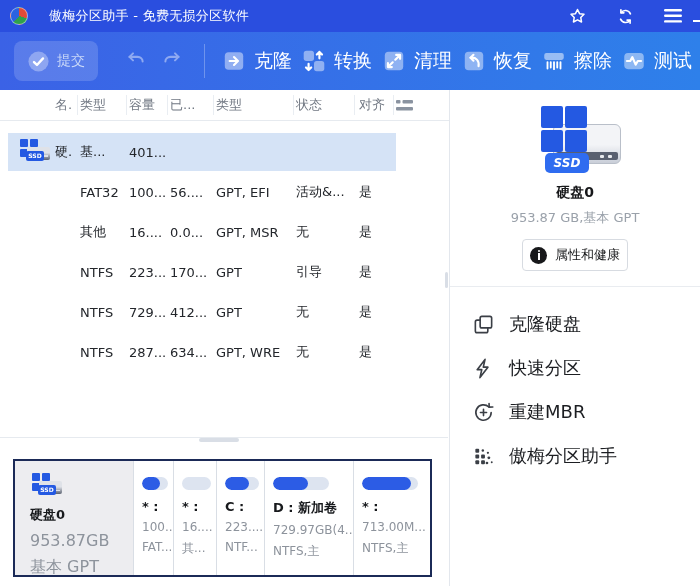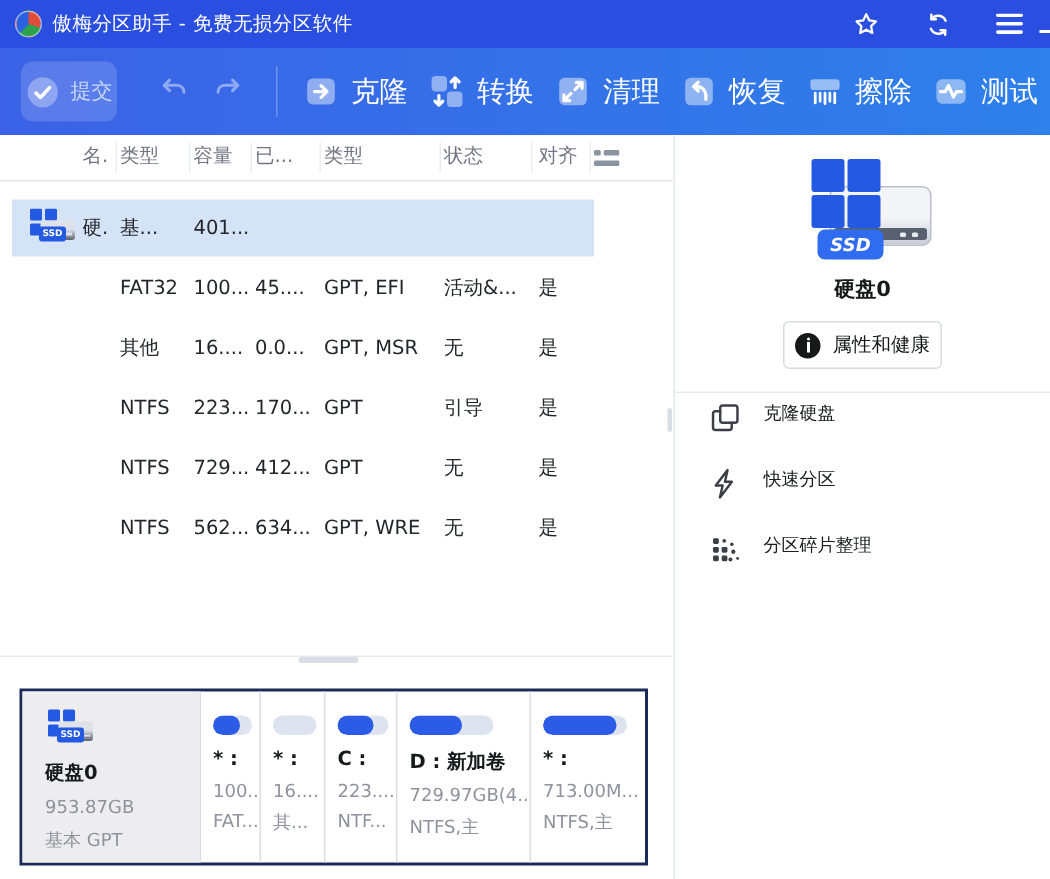--- a/index.html
+++ b/index.html
@@ -5,26 +5,26 @@
   :root{
     --titlebar-bg:#2a4edf; --tb-grad-l:#3b62e6; --tb-grad-r:#2e80ea;
     --accent:#2c5ce5; --sel-row:#d5e3f6; --bar-track:#dde4f0;
     --panel-border:#1b2a57; --disk-block-bg:#ededf0;
   }
   *{margin:0;padding:0;box-sizing:border-box}
   html,body{width:700px;height:586px;overflow:hidden}
   body{font-family:"DejaVu Sans","Liberation Sans",sans-serif;background:#fff;position:relative;color:#23262b}
   .titlebar{position:absolute;top:0;left:0;right:0;height:32px;background:var(--titlebar-bg);display:flex;align-items:center;padding-left:10px}
   .app-logo{width:18px;height:18px;border-radius:50%;background:conic-gradient(#e14b39 0 30%,#2fa14d 30% 62%,#2a62e2 62% 100%);border:1px solid rgba(255,255,255,.5)}
-  .tb-title{color:#fff;font-size:13px;margin-left:7px;letter-spacing:.3px}
+  .tb-title{color:#fff;font-size:13px;margin-left:21px;letter-spacing:.3px}
   .tb-icons{position:absolute;right:18px;top:0;height:32px;display:flex;align-items:center;gap:29px}
   .tb-icons svg{display:block}
   .win-min{position:absolute;right:-3px;bottom:10px;width:10px;height:2px;background:#fff}
   .toolbar{position:absolute;top:32px;left:0;right:0;height:58px;background:linear-gradient(90deg,var(--tb-grad-l),var(--tb-grad-r));display:flex;align-items:center}
-  .submit-btn{margin-left:14px;width:64px;height:40px;border-radius:8px;background:rgba(255,255,255,.16);border:none;display:flex;align-items:center;justify-content:center;gap:7px;cursor:default}
+  .submit-btn{margin-left:14px;width:84px;height:40px;border-radius:8px;background:rgba(255,255,255,.16);border:none;display:flex;align-items:center;justify-content:center;gap:7px;cursor:default}
   .submit-btn span{color:#c9d8f8;font-size:14px}
   .history{display:flex;align-items:center;gap:14px;margin-left:28px}
   .tb-sep{width:1px;height:34px;background:rgba(255,255,255,.28);margin-left:22px}
   .tools{flex:1;display:flex;justify-content:space-between;align-items:center;margin:0 8px 0 16px}
   .tool-btn{display:flex;align-items:center;gap:7px;color:#fff;font-size:19px;background:none;border:none;cursor:default}
   .main-left{position:absolute;top:90px;left:0;width:449px;bottom:0;background:#fff}
   .grid{display:grid;grid-template-columns:53px 25px 49px 41px 46px 80px 61px 39px 1fr;align-items:center}
   .grid>.cell{padding-left:2px;overflow:hidden;white-space:nowrap}
   .grid>.cell:nth-child(8){padding-left:4px}
   .thead{height:31px;border-bottom:1px solid #e6eaef;color:#707782;font-size:13px}
@@ -35,21 +35,21 @@
   .row{height:40px;position:relative;font-size:13px}
   .row .cell{position:relative;z-index:1}
   .row.selected::before{content:'';position:absolute;left:8px;width:388px;top:1px;bottom:1px;background:var(--sel-row)}
   .row .cell.c0{padding-left:18px}
   .hdivider{position:absolute;left:0;right:1px;top:347px;border-top:1px solid #e6eaef}
   .vthumb{position:absolute;right:1px;top:182px;width:3px;height:16px;background:#d9dee6;border-radius:2px}
   .hthumb{position:absolute;left:199px;top:348px;width:40px;height:4px;background:#d9dee6;border-radius:2px}
   .bottom-panel{position:absolute;left:13px;top:369px;width:419px;height:118px;border:2px solid var(--panel-border);background:#fff;display:flex}
   .disk-block{width:118px;background:var(--disk-block-bg);padding:12px 0 0 15px;flex:none}
   .disk-block .d-name{font-size:13px;font-weight:bold;color:#17191c;margin-top:6px}
-  .disk-block .d-size,.disk-block .d-layout{font-size:12px;color:#8d939c;margin-top:7px}
+  .disk-block .d-size,.disk-block .d-layout{font-size:16px;color:#8d939c;margin-top:7px}
   .part{flex:none;border-left:1px solid #d9dee5;padding:16px 0 0 8px;overflow:hidden}
   .bar{height:13px;border-radius:7px;background:var(--bar-track);overflow:hidden}
   .bar .fill{height:100%;background:var(--accent);border-radius:7px}
   .part .p-label{font-size:13px;font-weight:bold;color:#17191c;margin-top:9px;white-space:nowrap}
   .part .p-size,.part .p-fs{font-size:12px;color:#8d939c;margin-top:6px;white-space:nowrap}
   .right-panel{position:absolute;left:449px;top:90px;right:0;bottom:0;background:#fff;border-left:1px solid #e3e7ed}
   .disk-visual{margin:16px auto 0;width:96px;height:64px;position:relative}
   .drive-body{position:absolute;left:26px;top:18px;width:68px;height:40px;border-radius:6px;background:linear-gradient(180deg,#f3f4f7 52%,#c9ced8 100%);border:1px solid #b9bfc9}
   .drive-band{position:absolute;left:2px;right:2px;bottom:3px;height:8px;background:#596070;border-radius:2px}
   .drive-dot{position:absolute;bottom:5px;width:4px;height:3px;background:#e8eaee;border-radius:1px}
@@ -58,21 +58,21 @@
   .sq1{left:14px;top:0}.sq2{left:38px;top:0}.sq3{left:14px;top:24px}.sq4{left:38px;top:24px}
   .ssd-badge{position:absolute;left:18px;bottom:-3px;width:44px;height:20px;background:#2f6cf0;border-radius:5px;color:#fff;font-size:12px;font-weight:bold;text-align:center;line-height:20px;font-style:italic}
   .disk-title{text-align:center;margin-top:14px;font-size:14px;font-weight:bold;color:#17181a}
   .disk-sub{text-align:center;margin-top:7px;font-size:13px;color:#9aa1aa}
   .props-btn{margin:12px auto 0;display:flex;align-items:center;gap:8px;padding:6px 7px;background:#fff;border:1px solid #d7dbe1;border-radius:4px;font-size:13px;color:#17181a;cursor:default}
   .info-i{width:17px;height:17px;border-radius:50%;background:#17181a;position:relative;flex:none}
   .info-i::before{content:'';position:absolute;left:7.5px;top:3px;width:2px;height:2px;background:#fff;border-radius:50%}
   .info-i::after{content:'';position:absolute;left:7.5px;top:6.5px;width:2px;height:7px;background:#fff}
   .rp-divider{margin-top:15px;border-top:1px solid #e9ecf0}
   .actions{padding-top:5px}
-  .action{height:44px;display:flex;align-items:flex-start;gap:14px;padding-left:22px;font-size:12px;color:#1c1e22;cursor:default}
+  .action{height:44px;display:flex;align-items:flex-end;gap:14px;padding-left:22px;font-size:18px;color:#1c1e22;cursor:default}
   .action svg{flex:none}
   .ssd-mini{position:relative;width:32px;height:27px;display:inline-block;vertical-align:middle}
   .m-sq{position:absolute;width:8px;height:8px;background:#2459e2;border-radius:1px}
   .ms1{left:2px;top:0}.ms2{left:12px;top:0}.ms3{left:2px;top:10px}.ms4{left:12px;top:10px}
   .m-drive{position:absolute;left:9px;top:8px;width:23px;height:13px;border-radius:2px;background:linear-gradient(180deg,#dfe2e8 45%,#5a6170 100%)}
   .m-dash{position:absolute;right:2px;bottom:3px;width:4px;height:1.5px;background:#dfe2e8}
   .m-badge{position:absolute;left:-1px;bottom:-1px;width:18px;height:10px;background:#2459e2;border-radius:2px;color:#fff;font-size:6px;font-weight:bold;text-align:center;line-height:10px}
 </style>
 </head>
 <body>
@@ -204,21 +204,21 @@
         <span class="cell"></span>
         <span class="cell"></span>
         <span class="cell"></span>
         <span class="cell"></span>
       </div>
       <div class="row grid">
         <span class="cell c0"></span>
         <span class="cell"></span>
         <span class="cell">FAT32</span>
         <span class="cell">100...</span>
-        <span class="cell">45....</span>
+        <span class="cell">56....</span>
         <span class="cell">GPT, EFI</span>
         <span class="cell">活动&amp;...</span>
         <span class="cell">是</span>
       </div>
       <div class="row grid">
         <span class="cell c0"></span>
         <span class="cell"></span>
         <span class="cell">其他</span>
         <span class="cell">16....</span>
         <span class="cell">0.0...</span>
@@ -243,21 +243,21 @@
         <span class="cell">729...</span>
         <span class="cell">412...</span>
         <span class="cell">GPT</span>
         <span class="cell">无</span>
         <span class="cell">是</span>
       </div>
       <div class="row grid">
         <span class="cell c0"></span>
         <span class="cell"></span>
         <span class="cell">NTFS</span>
-        <span class="cell">562...</span>
+        <span class="cell">287...</span>
         <span class="cell">634...</span>
         <span class="cell">GPT, WRE</span>
         <span class="cell">无</span>
         <span class="cell">是</span>
       </div>
     </div>
   <div class="hdivider"></div>
   <div class="vthumb"></div>
   <div class="hthumb"></div>
   <div class="bottom-panel">
@@ -325,48 +325,57 @@
       <div class="drive-dot dd1"></div>
         <div class="drive-dot dd2"></div>
     </div>
     <div class="sq sq1"></div>
       <div class="sq sq2"></div>
       <div class="sq sq3"></div>
       <div class="sq sq4"></div>
     <div class="ssd-badge">SSD</div>
   </div>
   <div class="disk-title">硬盘0</div>
+  <div class="disk-sub">953.87 GB,基本 GPT</div>
   <button class="props-btn">
     <span class="info-i"></span>
     <span>属性和健康</span>
   </button>
   <div class="rp-divider"></div>
   <div class="actions" id="actions">
       <div class="action">
         <svg width="23" height="23" viewBox="0 0 24 24" stroke="#3b3f46" stroke-width="1.7" fill="none" stroke-linecap="round" stroke-linejoin="round">
           <rect x="8.5" y="3.5" width="12" height="12" rx="1.8"></rect>
           <path d="M16.5 15.5v3.2a1.8 1.8 0 0 1-1.8 1.8H5.3a1.8 1.8 0 0 1-1.8-1.8V9.3a1.8 1.8 0 0 1 1.8-1.8h3.2"></path>
         </svg>
         <span>克隆硬盘</span>
       </div>
       <div class="action">
         <svg width="23" height="23" viewBox="0 0 24 24" stroke="#3b3f46" stroke-width="1.7" fill="none" stroke-linecap="round" stroke-linejoin="round">
           <path d="M13.6 2.5L5.4 13.2h4.8L8.3 21.5l8.3-10.9h-4.8l1.8-8.1z"></path>
         </svg>
         <span>快速分区</span>
+      </div>
+      <div class="action">
+        <svg width="23" height="23" viewBox="0 0 24 24" stroke="#3b3f46" stroke-width="1.7" fill="none" stroke-linecap="round" stroke-linejoin="round">
+          <path d="M20 12a8 8 0 1 1-2.4-5.7"></path>
+          <path d="M17.8 2.6l.1 3.8 3.8-.1"></path>
+          <path d="M12 8.8v6.4M8.8 12h6.4"></path>
+        </svg>
+        <span>重建MBR</span>
       </div>
       <div class="action">
         <svg width="23" height="23" viewBox="0 0 24 24" fill="#3b3f46">
           <rect x="3.5" y="4" width="4" height="4" rx="1"></rect>
           <rect x="3.5" y="10" width="4" height="4" rx="1"></rect>
           <rect x="3.5" y="16" width="4" height="4" rx="1"></rect>
           <rect x="9.5" y="16" width="4" height="4" rx="1"></rect>
           <rect x="9.5" y="10" width="4" height="4" rx="1"></rect>
           <circle cx="11.3" cy="5.8" r="1.3"></circle>
           <circle cx="16.6" cy="8.2" r="1.2"></circle>
           <circle cx="17.6" cy="13.4" r="1.5"></circle>
           <circle cx="15.6" cy="18.8" r="1.4"></circle>
           <circle cx="20.6" cy="18" r="1"></circle>
         </svg>
-        <span>分区碎片整理</span>
+        <span>傲梅分区助手</span>
       </div>
     </div>
 </div>
 
 </body></html>

